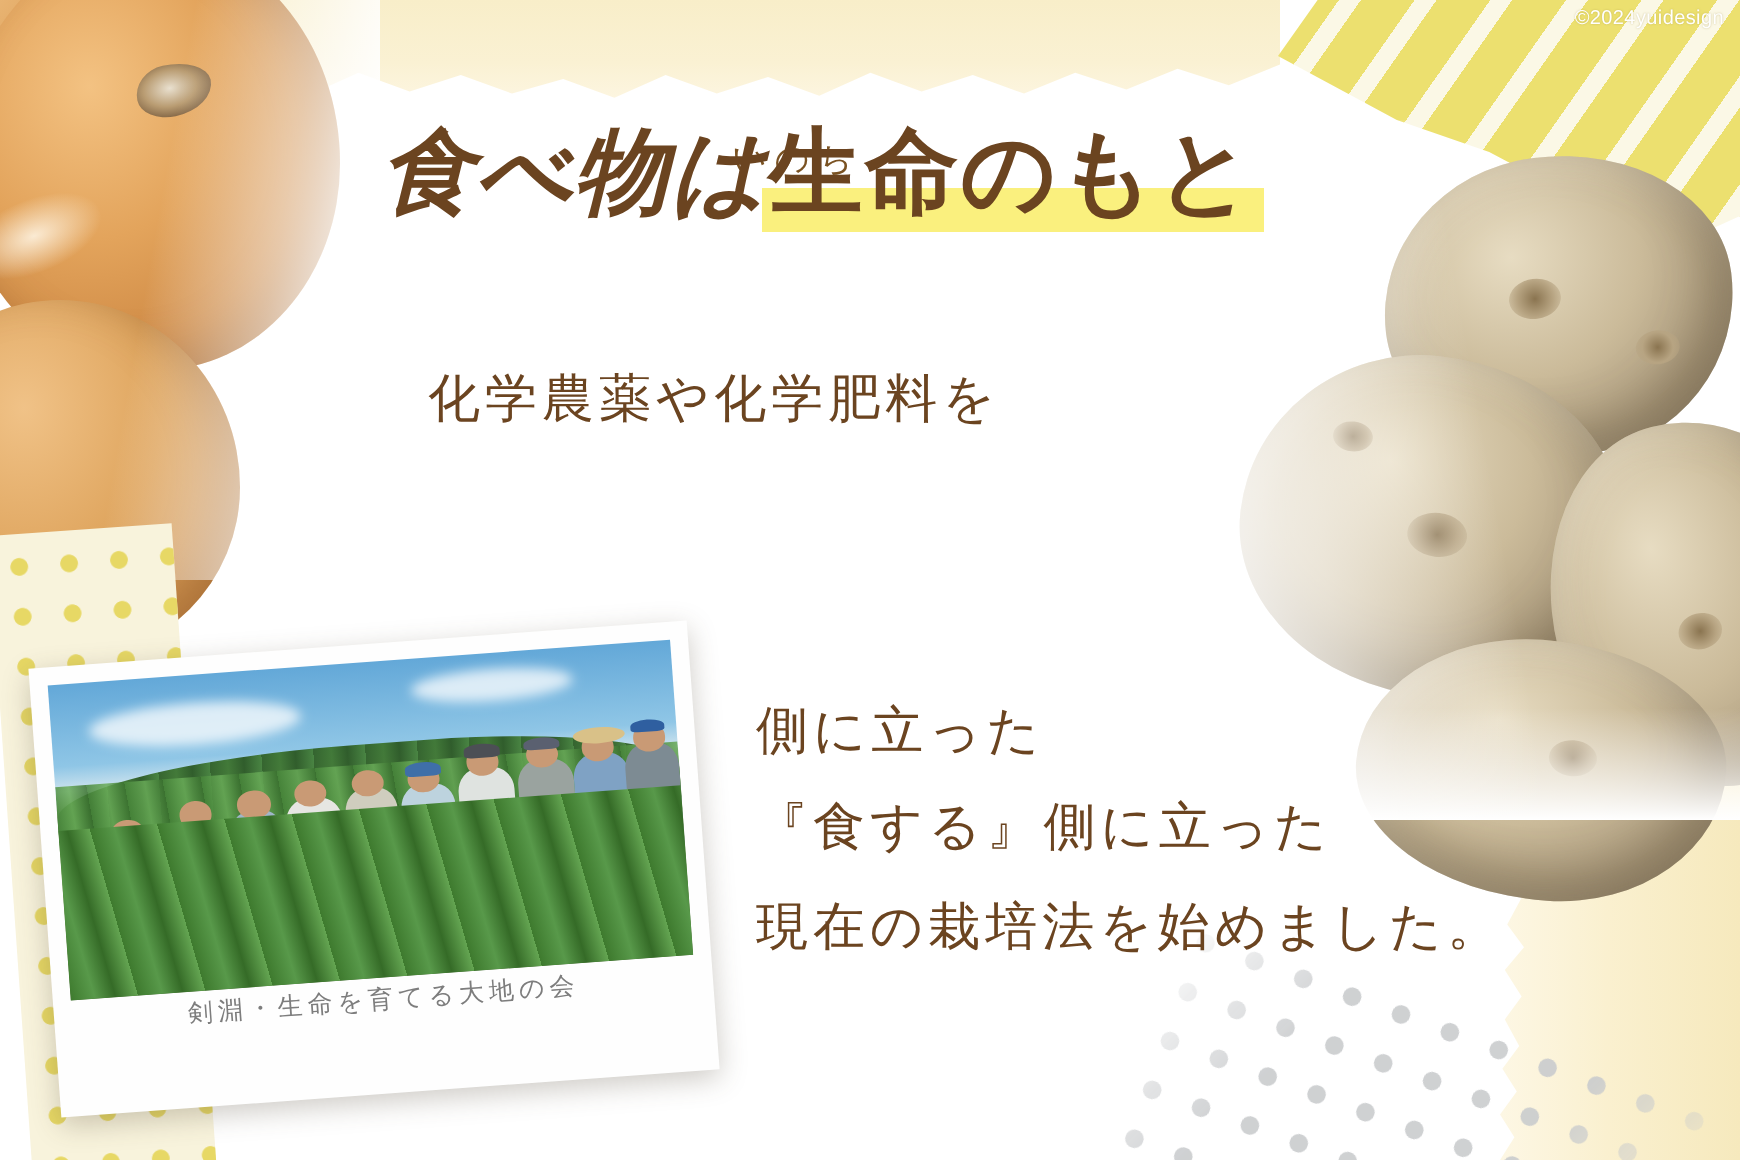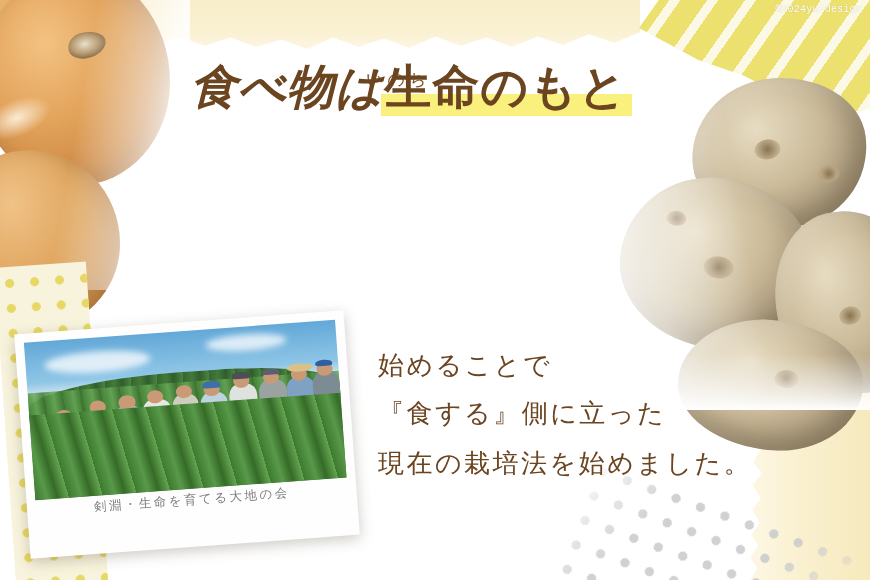--- a/index.html
+++ b/index.html
@@ -151,21 +151,21 @@
   .bl1{left:214px;top:182px;}
   .bl2{left:214px;top:236px;}
   .bl3{left:378px;top:292px;}
   .bl4{left:378px;top:348px;}
   .bl5{left:378px;top:396px;}
   .bl6{left:378px;top:446px;}
 
   .copyright{
     position:absolute;right:8px;top:4px;
     font-size:10px;color:#ffffff;letter-spacing:.2px;
-    font-family:Liberation Mono, monospace;
+    font-family:Liberation Sans, sans-serif;
     text-shadow:0 0 1px rgba(160,140,60,.5);
   }
 </style>
 </head>
 <body>
 
 <div id="stage">
 
   <div class="torn-top"></div>
   <div class="stripes"></div>
@@ -251,20 +251,21 @@
     </div>
     <div class="photo-caption">剣淵・生命を育てる大地の会</div>
   </div>
 
   <div class="headline-wrap">
     <div class="ruby">いのち</div>
     <h1 class="headline"><span class="hl-plain">食べ物は</span><span class="hl-mark">生命のもと</span></h1>
   </div>
 
   <div class="body-copy">
-    <div class="bline bl4">始めることで</div>
+    <div class="bline bl1">化学農薬や化学肥料を</div>
+    <div class="bline bl4">側に立った</div>
     <div class="bline bl5">『食する』側に立った</div>
     <div class="bline bl6">現在の栽培法を始めました。</div>
   </div>
 
   <div class="copyright">©2024yuidesign</div>
 
 </div>
 
 </body></html>

